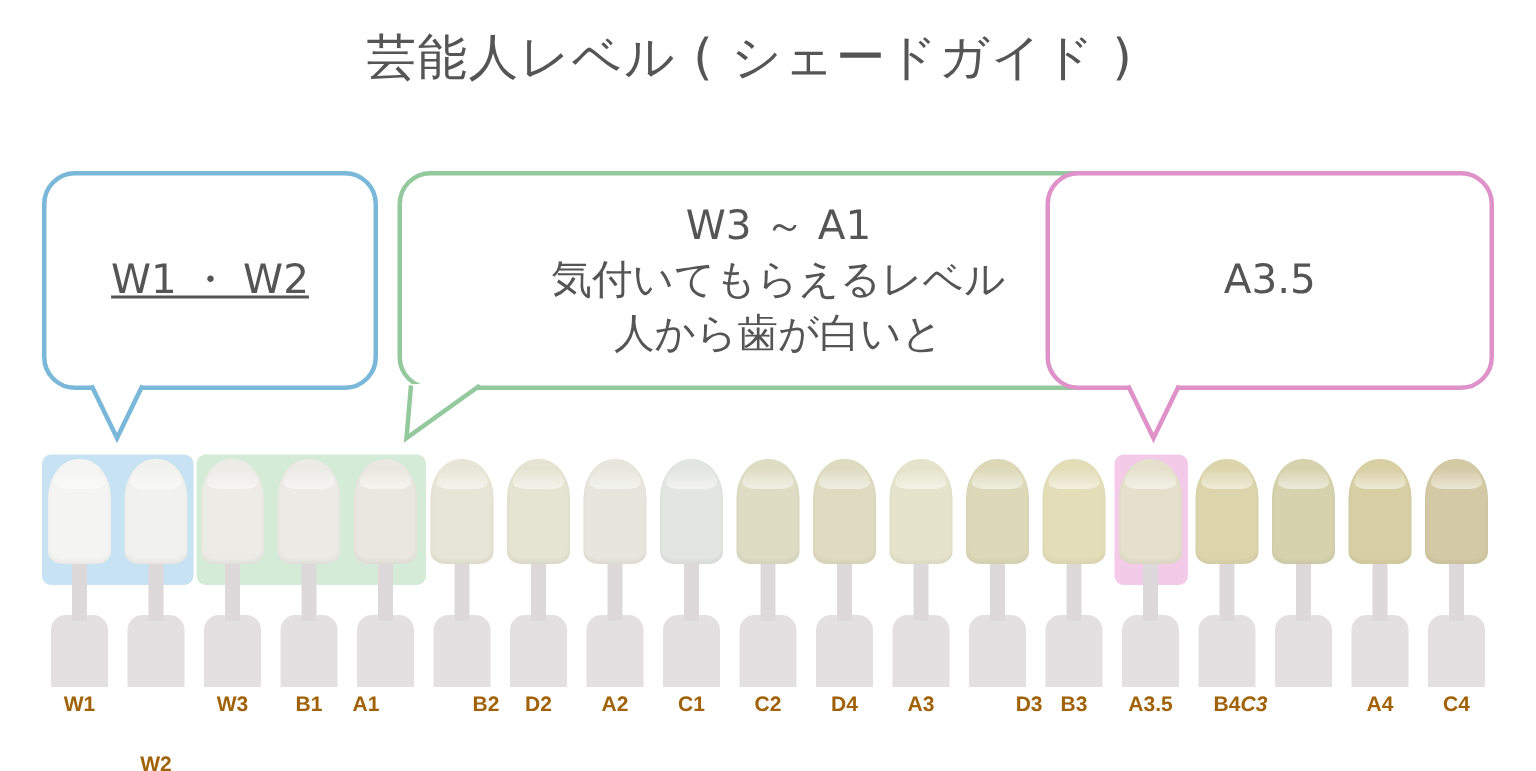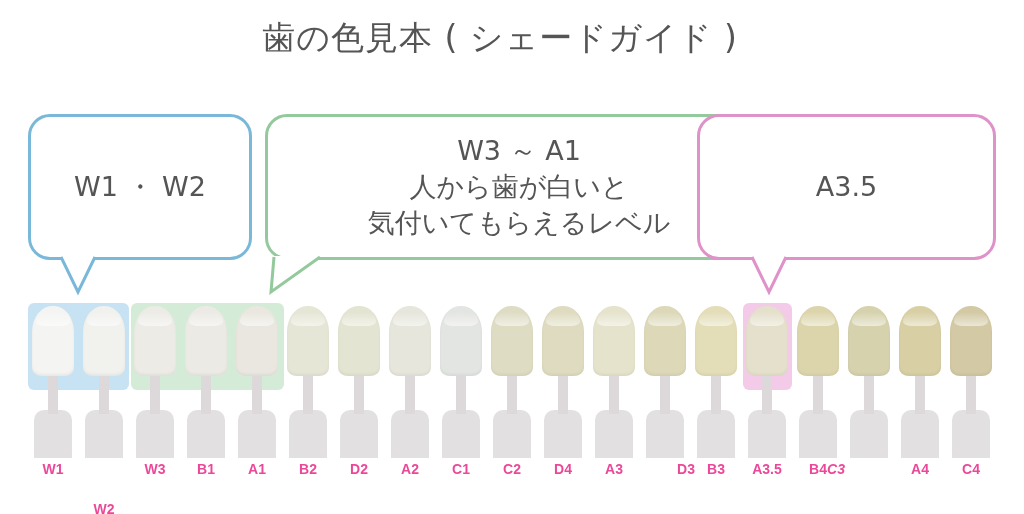--- a/index.html
+++ b/index.html
@@ -10,21 +10,21 @@
   .title {
     position: absolute; left: 0; top: 16px; width: 1000px; text-align: center;
     font-size: 33px; color: #555; letter-spacing: 1px;
   }
   .bubble {
     position: absolute; border: 3px solid; border-radius: 22px; background: #fff;
     box-sizing: border-box; text-align: center; color: #555; font-size: 27px; line-height: 36px;
     display: flex; flex-direction: column; justify-content: center;
   }
   .bubble-tail { position: absolute; }
-  .b-blue { border-color: #7ab8da; left: 28px; top: 114px; width: 224px; height: 146px; }
+  .b-blue { border-color: #7ab8da; left: 28px; top: 114px; width: 224px; height: 146px; text-decoration: underline; }
   .b-green { border-color: #93c99c; left: 265px; top: 114px; width: 508px; height: 146px; }
   .b-pink { border-color: #df92c9; left: 697px; top: 114px; width: 299px; height: 146px; }
 
   .hl { position: absolute; border-radius: 6px; }
   .hl-blue { background: #c7e2f2; left: 28px; top: 303px; width: 101px; height: 87px; }
   .hl-green { background: #d4ecd7; left: 131px; top: 303px; width: 153px; height: 87px; }
   .hl-pink { background: #f3cbe8; left: 743px; top: 303px; width: 49px; height: 87px; }
 
   .tooth-wrap { position: absolute; top: 303px; width: 48px; height: 160px; }
   .tooth {
@@ -37,40 +37,40 @@
     border-radius: 16px 16px 40% 40% / 14px 14px 6px 6px;
     background: linear-gradient(rgba(255,255,255,0.0), rgba(255,255,255,0.55));
   }
   .stem { position: absolute; left: 19px; top: 73px; width: 10px; height: 38px; background: #ddd9da; }
   .handle {
     position: absolute; left: 5px; top: 107px; width: 38px; height: 48px; background: #e3e0e1;
     border-radius: 10px 10px 0 0;
   }
   .label {
     position: absolute; top: 461px; width: 60px; text-align: center; font-size: 14px; font-weight: bold;
-    color: #ec4899; font-family: "Liberation Sans", sans-serif;
+    color: #a16207; font-family: "Liberation Sans", sans-serif;
   }
 </style>
 </head>
 <body>
 
-<div class="title">歯の色見本 ( シェードガイド )</div>
+<div class="title">芸能人レベル ( シェードガイド )</div>
 
 <div class="bubble b-blue">
   <div>W1 ・ W2</div>
 </div>
 <svg class="bubble-tail" style="left:58px;top:256px" width="40" height="42">
   <polygon points="3,0 37,0 20,36" fill="#fff"></polygon>
   <polyline points="3,1 20,36 37,1" fill="none" stroke="#7ab8da" stroke-width="3"></polyline>
 </svg>
 
 <div class="bubble b-green">
   <div>W3 ～ A1</div>
+  <div>気付いてもらえるレベル</div>
   <div>人から歯が白いと</div>
-  <div>気付いてもらえるレベル</div>
 </div>
 <svg class="bubble-tail" style="left:268px;top:256px" width="60" height="42">
   <polygon points="6,0 52,0 3,36" fill="#fff"></polygon>
   <polyline points="6,1 3,36 52,1" fill="none" stroke="#93c99c" stroke-width="3"></polyline>
 </svg>
 
 <div class="bubble b-pink">
   <div>A3.5</div>
 </div>
 <svg class="bubble-tail" style="left:749px;top:256px" width="40" height="42">
@@ -105,27 +105,27 @@
       <div class="handle"></div>
       <div class="stem"></div>
       <div class="tooth" style="background:#eceae5"></div>
     </div>
     <div class="label" style="left: 176px;">B1</div>
     <div class="tooth-wrap" style="left: 233px;">
       <div class="handle"></div>
       <div class="stem"></div>
       <div class="tooth" style="background:#e9e7df"></div>
     </div>
-    <div class="label" style="left: 227px;">A1</div>
+    <div class="label" style="left: 214px;">A1</div>
     <div class="tooth-wrap" style="left: 284px;">
       <div class="handle"></div>
       <div class="stem"></div>
       <div class="tooth" style="background:#e6e6d6"></div>
     </div>
-    <div class="label" style="left: 278px;">B2</div>
+    <div class="label" style="left: 294px;">B2</div>
     <div class="tooth-wrap" style="left: 335px;">
       <div class="handle"></div>
       <div class="stem"></div>
       <div class="tooth" style="background:#e4e4d2"></div>
     </div>
     <div class="label" style="left: 329px;">D2</div>
     <div class="tooth-wrap" style="left: 386px;">
       <div class="handle"></div>
       <div class="stem"></div>
       <div class="tooth" style="background:#e6e6dc"></div>

